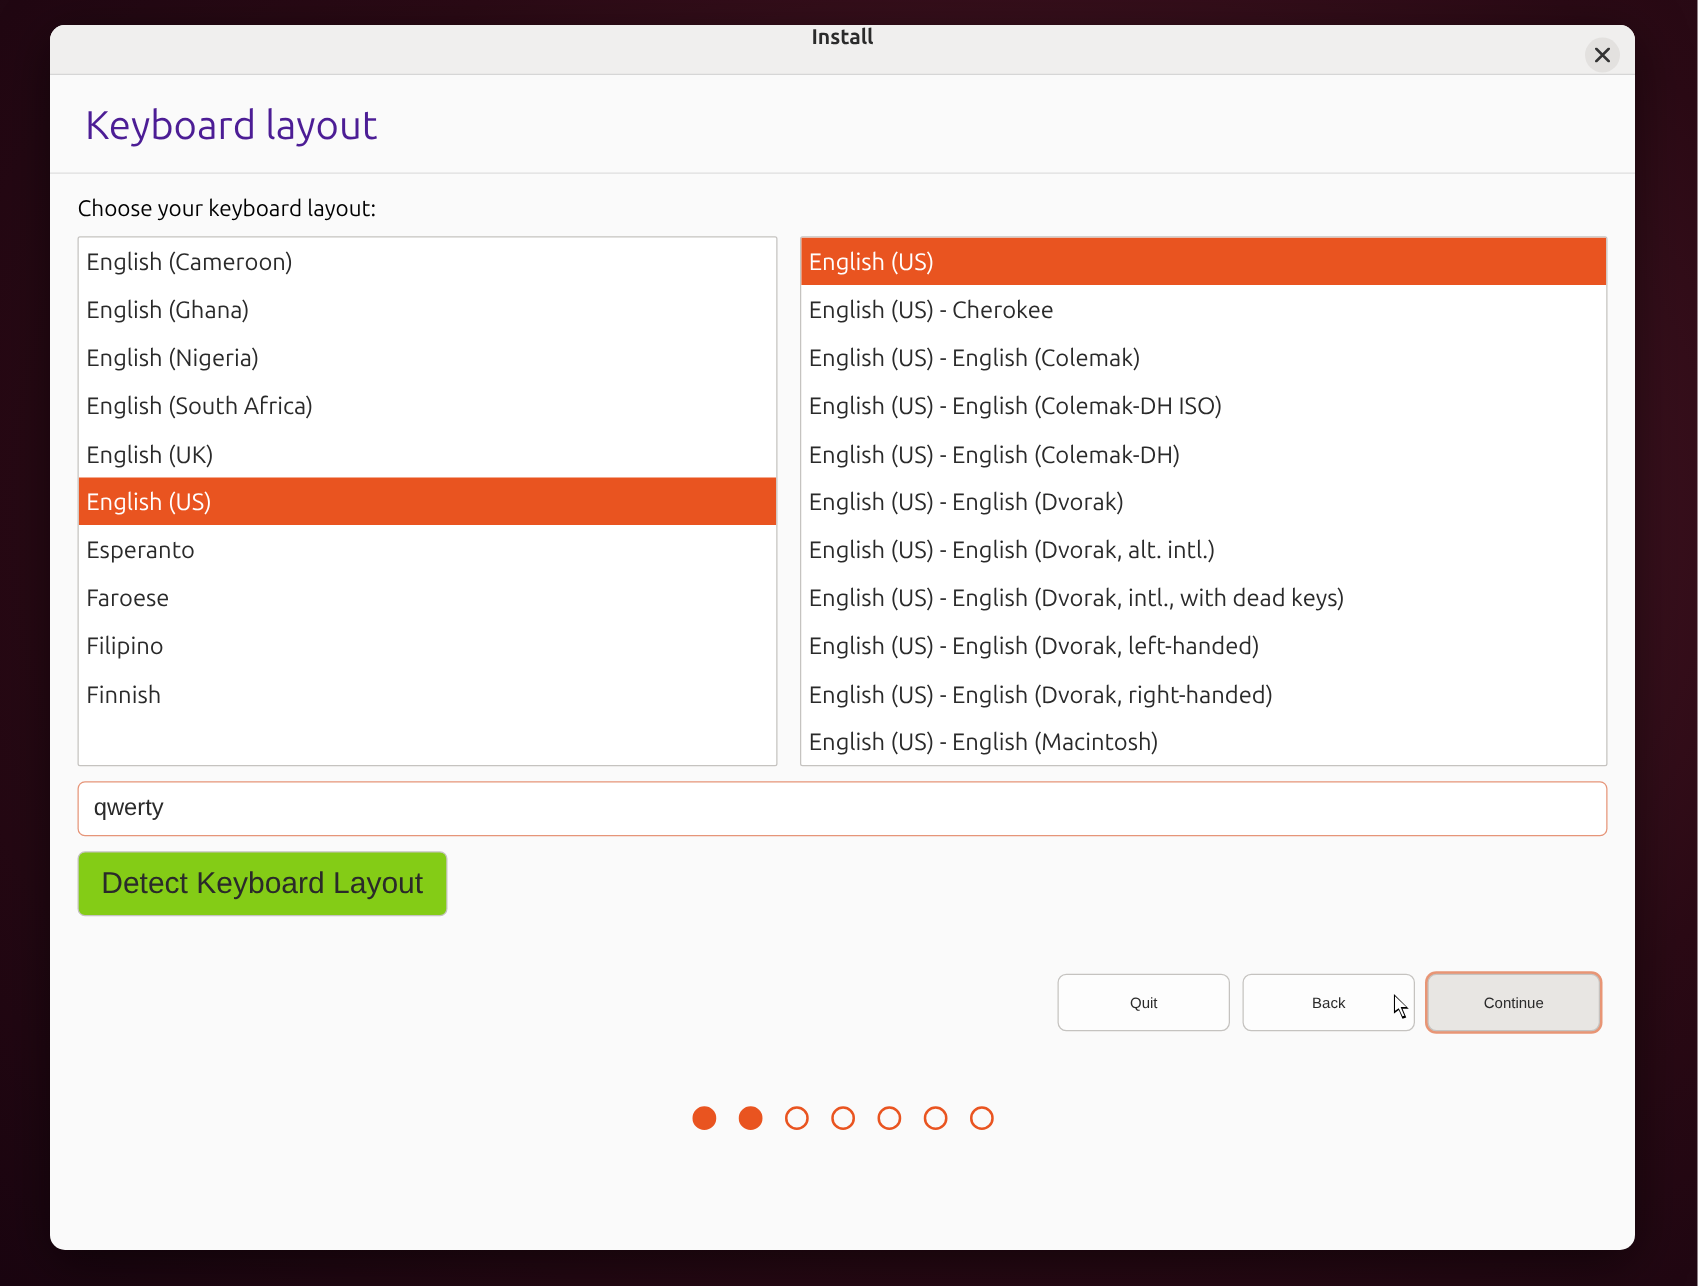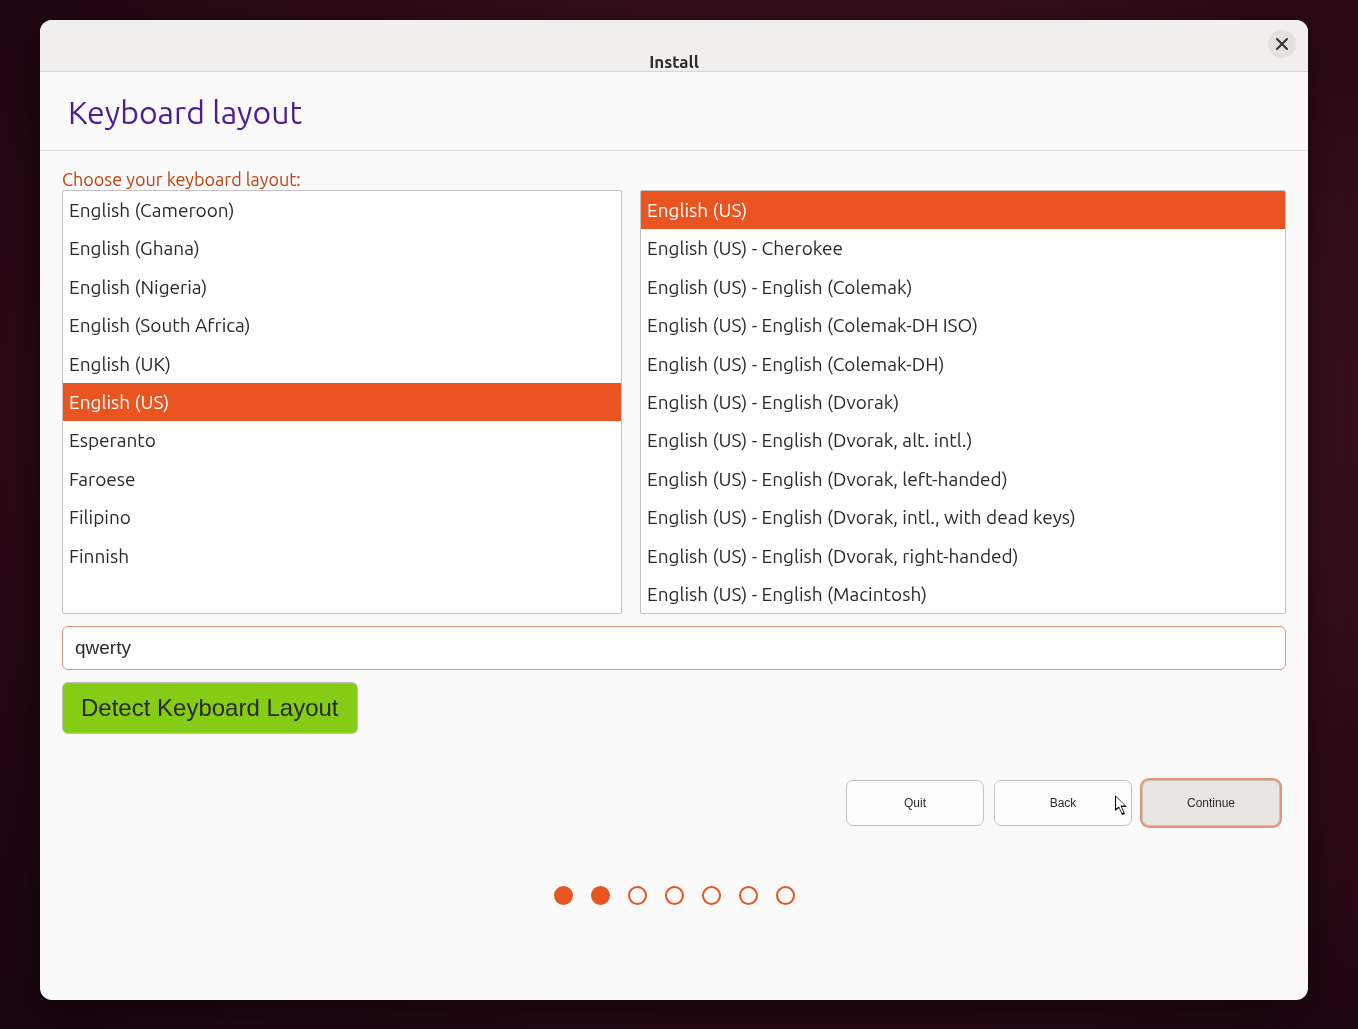--- a/index.html
+++ b/index.html
@@ -15,22 +15,22 @@
       background: #fafafa;
       border-radius: 12px;
       box-shadow: 0 10px 40px rgba(0,0,0,0.5);
       overflow: hidden;
       height: 980px;
       display: flex;
       flex-direction: column;
     }
     .titlebar {
       display: flex;
-      align-items: flex-end;
-      height: 52px;
+      align-items: flex-start;
+      height: 40px;
       border-bottom: 1px solid #d6d6d6;
       background: #f0efee;
       position: relative;
     }
     .titlebar .title {
       flex: 1;
       text-align: center;
       font-weight: 600;
       font-size: 17px;
       color: #2b2b2b;
@@ -60,22 +60,22 @@
       color: #4c1d95;
     }
     .content {
       padding: 18px 22px 0 22px;
       flex: 1;
       display: flex;
       flex-direction: column;
     }
     .prompt {
       font-size: 18px;
-      color: #c2410c;
-      margin-bottom: 1px;
+      color: #000000;
+      margin-bottom: 12px;
     }
     .columns {
       display: flex;
       gap: 18px;
     }
     .listbox {
       width: 560px;
       height: 424px;
       border: 1px solid #c5c3c0;
       background: #fff;
@@ -197,22 +197,22 @@
           <div class="list-item">Finnish</div>
         </div>
       <div class="listbox right" id="variant-list">
           <div class="list-item selected">English (US)</div>
           <div class="list-item">English (US) - Cherokee</div>
           <div class="list-item">English (US) - English (Colemak)</div>
           <div class="list-item">English (US) - English (Colemak-DH ISO)</div>
           <div class="list-item">English (US) - English (Colemak-DH)</div>
           <div class="list-item">English (US) - English (Dvorak)</div>
           <div class="list-item">English (US) - English (Dvorak, alt. intl.)</div>
+          <div class="list-item">English (US) - English (Dvorak, intl., with dead keys)</div>
           <div class="list-item">English (US) - English (Dvorak, left-handed)</div>
-          <div class="list-item">English (US) - English (Dvorak, intl., with dead keys)</div>
           <div class="list-item">English (US) - English (Dvorak, right-handed)</div>
           <div class="list-item">English (US) - English (Macintosh)</div>
           <div class="list-item">English (US) - English (Norman)</div>
         </div>
     </div>
 
     <input class="test-input" type="text" value="qwerty" style="">
 
     <button class="detect-btn">Detect Keyboard Layout</button>
 

